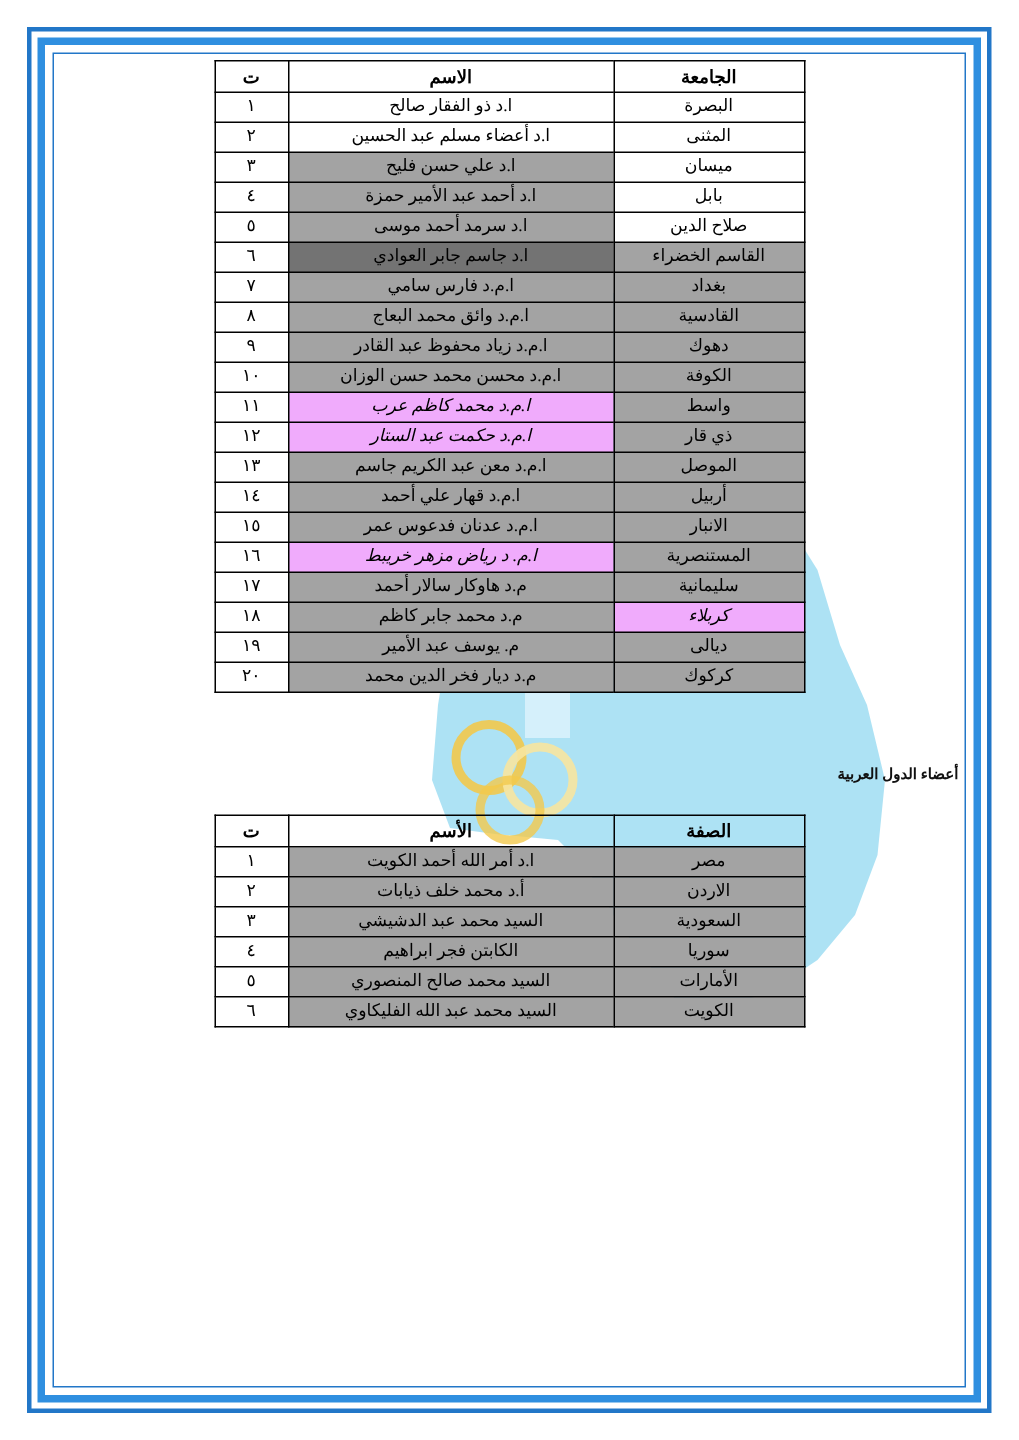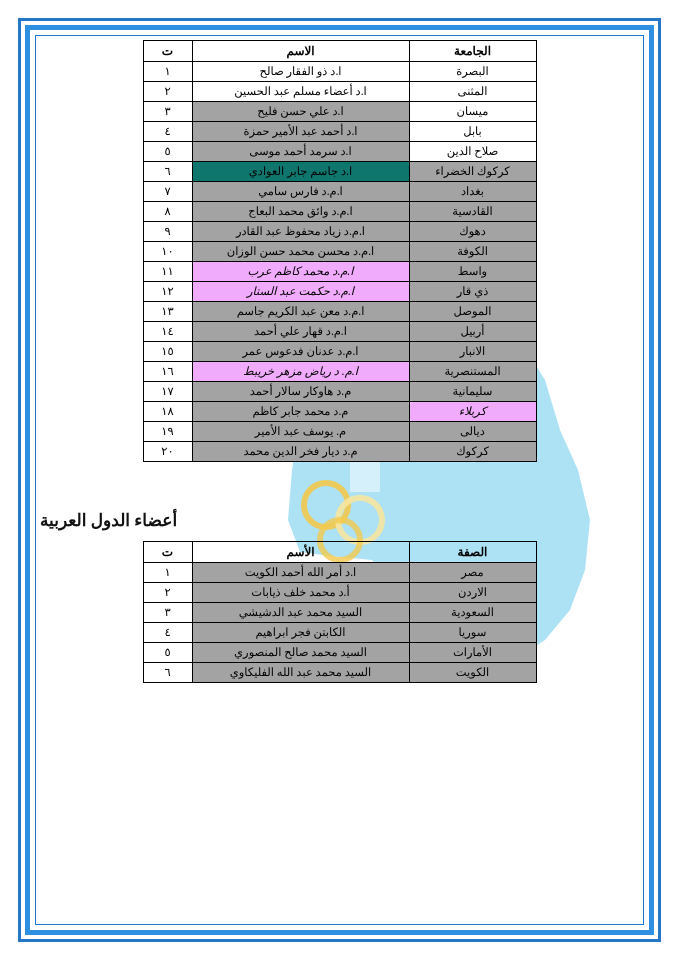--- a/index.html
+++ b/index.html
@@ -49,26 +49,26 @@
   .doc-title {
     text-align: center;
     font-size: 15px;
     font-weight: bold;
     color: #111;
     margin-top: 58px;
     margin-bottom: 10px;
     letter-spacing: 0;
   }
   .doc-title-2 {
-    text-align: left;
-    font-size: 17px;
+    text-align: right;
+    font-size: 10px;
     font-weight: bold;
     color: #111;
     margin-top: 48px;
-    margin-bottom: 10px;
+    margin-bottom: 21px;
   }
   table.list {
     border-collapse: collapse;
     margin: 0 auto;
     background: transparent;
     table-layout: fixed;
   }
   table.list td, table.list th {
     border: 1px solid #000;
     font-size: 11.5px;
@@ -88,21 +88,21 @@
   }
   .col-idx { width: 42px; }
   .col-name { width: 210px; }
   .col-univ { width: 120px; }
   .col-name2 { width: 210px; }
   .col-attr { width: 120px; }
   .hl {
     background: #a3a3a3;
   }
   .hl-strong {
-    background: #0f766e;
+    background: #737373;
   }
   .hl-yellow {
     background: #f0abfc;
     font-style: italic;
   }
 </style>
 </head>
 <body>
 
 <div class="page">
@@ -166,21 +166,21 @@
           <td>بابل</td>
           <td class="hl">ا.د أحمد عبد الأمير حمزة</td>
           <td>٤</td>
         </tr>
         <tr>
           <td>صلاح الدين</td>
           <td class="hl">ا.د سرمد أحمد موسى</td>
           <td>٥</td>
         </tr>
         <tr>
-          <td class="hl">كركوك الخضراء</td>
+          <td class="hl">القاسم الخضراء</td>
           <td class="hl-strong">ا.د جاسم جابر العوادي</td>
           <td>٦</td>
         </tr>
         <tr>
           <td class="hl">بغداد</td>
           <td class="hl">ا.م.د فارس سامي</td>
           <td>٧</td>
         </tr>
         <tr>
           <td class="hl">القادسية</td>

